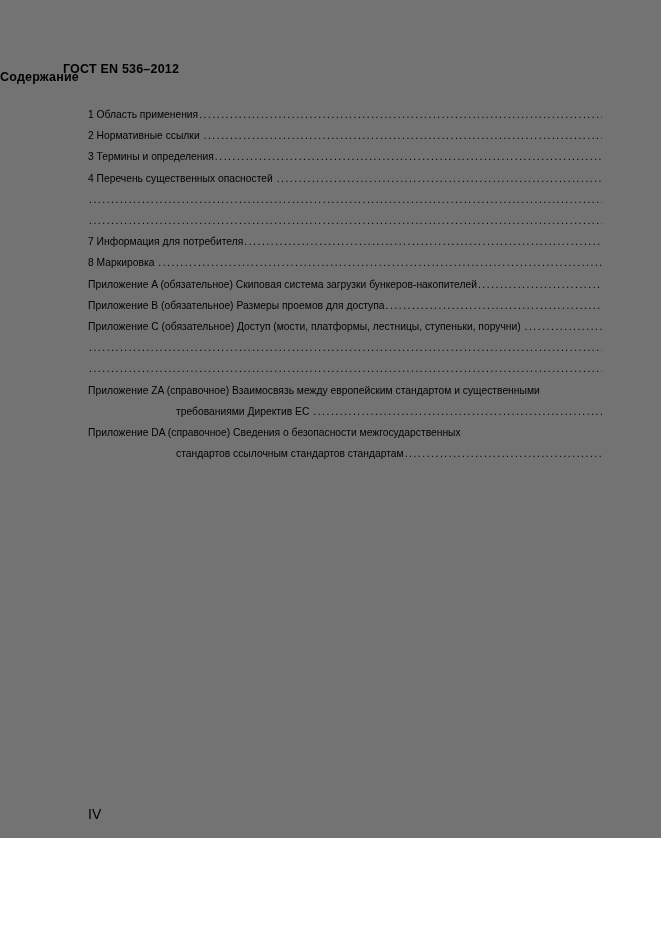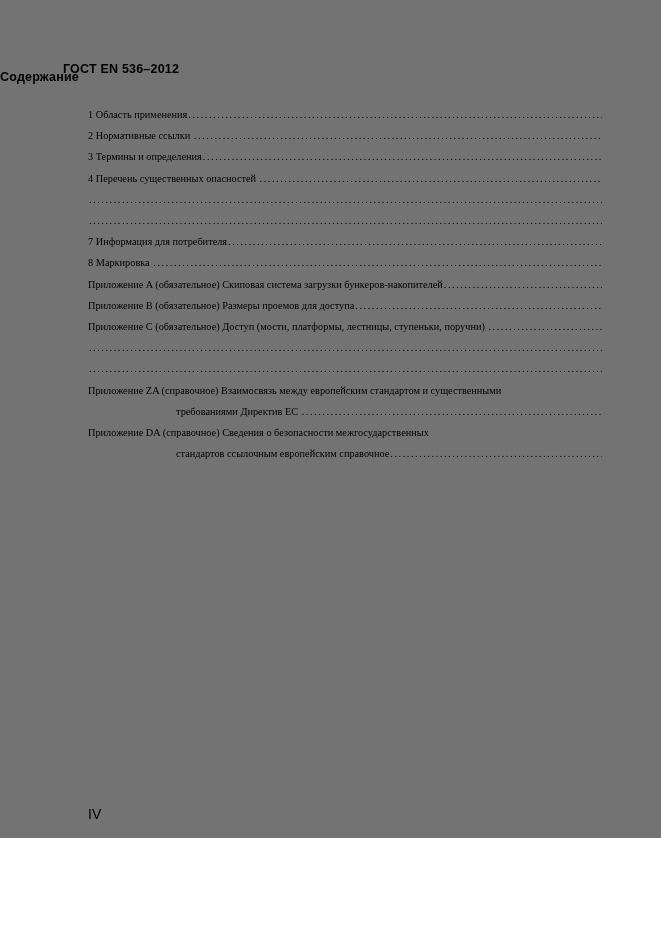--- a/index.html
+++ b/index.html
@@ -53,21 +53,20 @@
     line-height: 21.2px;
     color: #000;
     white-space: nowrap;
     overflow: hidden;
   }
   
   .toc-line {
     display: flex;
     align-items: flex-start;
     width: 100%;
-    font-family: Liberation Serif, serif;
   }
   .toc-label {
     flex: 0 0 auto;
     white-space: pre;
   }
   .toc-dots {
     flex: 1 1 auto;
     overflow: hidden;
     white-space: nowrap;
     letter-spacing: 1.55px;
@@ -181,21 +180,21 @@
         <div class="toc-line toc-cont">
           <span class="toc-label">требованиями Директив ЕС </span>
           <span class="toc-dots">.......................................................................................................................................................................................................</span>
         </div>
       </div>
       <div class="toc-entry">
         <div class="toc-line no-dots">
           <span class="toc-label">Приложение DA (справочное) Сведения о безопасности межгосударственных</span>
         </div>
         <div class="toc-line toc-cont">
-          <span class="toc-label">стандартов ссылочным европейским справочное</span>
+          <span class="toc-label">стандартов ссылочным стандартов стандартам</span>
           <span class="toc-dots">.......................................................................................................................................................................................................</span>
         </div>
       </div>
     </div>
 
   <div class="page-number">IV</div>
 
 </div>
 
 </body></html>

